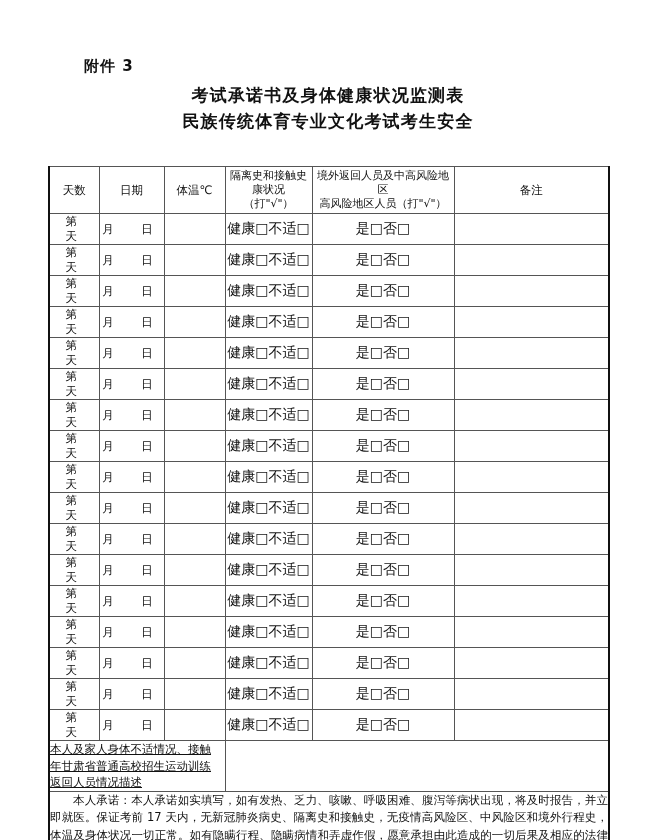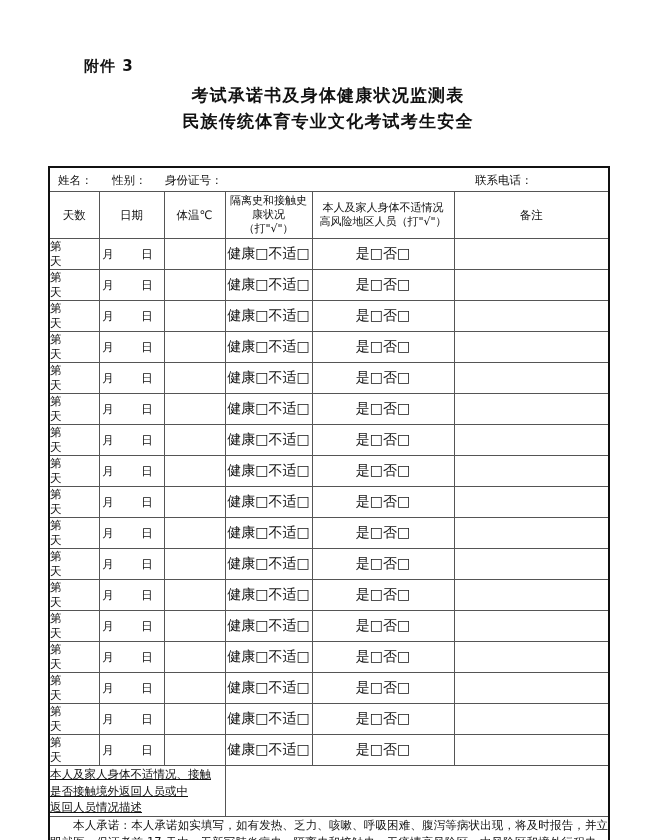--- a/index.html
+++ b/index.html
@@ -49,21 +49,21 @@
 
   
   .colhead td{
     height:34px;text-align:center;font-size:11.5px;line-height:15px;
     padding:2px 3px;
   }
   .colhead .two-line{font-size:11px;line-height:14px;}
 
   
   .datarow td{height:25.2px;}
-  .c-days{font-size:11.5px;letter-spacing:6px;padding-left:4px;}
+  .c-days{text-align:center;font-size:11.5px;letter-spacing:6px;padding-left:4px;}
   .c-date{text-align:center;font-size:11.5px;letter-spacing:8px;padding-left:6px;}
   .c-temp{}
   .c-health,.c-contact{text-align:center;}
   .opt-wrap{display:flex;justify-content:center;align-items:center;
     padding:0 10px;font-size:14px;}
   .opt{white-space:nowrap;}
 
   
   .desc-label{
     padding:5px 6px;font-size:11.5px;line-height:16.5px;
@@ -94,39 +94,31 @@
     <colgroup>
       <col style="width:50px">
       <col style="width:65px">
       <col style="width:61px">
       <col style="width:87px">
       <col style="width:142px">
       <col style="width:155px">
     </colgroup>
     <tbody>
 
-      <tr class="outer-top">
-        <td class="ident outer-left outer-right" colspan="6">
-          <span class="id-name">姓名：</span>
-          <span class="id-gender">性别：</span>
-          <span class="id-idno">身份证号：</span>
-          <span class="id-phone">联系电话：</span>
-        </td>
-      </tr>
 
       <tr class="colhead">
         <td class="outer-left">天数</td>
         <td>日期</td>
         <td>体温℃</td>
         <td class="two-line">
           <div>隔离史和接触史</div>
           <div>康状况（打"√"）</div>
         </td>
         <td class="two-line">
-          <div>本人及家人身体不适情况</div>
+          <div>境外返回人员及中高风险地区</div>
           <div>高风险地区人员（打"√"）</div>
         </td>
         <td class="outer-right">备注</td>
       </tr>
 
       <tr class="datarow">
           <td class="c-days outer-left">第　天</td>
           <td class="c-date">月　日</td>
           <td class="c-temp"></td>
           <td class="c-health">
@@ -427,21 +419,21 @@
             <div class="opt-wrap">
               <span class="opt">是□</span>
               <span class="opt">否□</span>
             </div>
           </td>
           <td class="outer-right"></td>
         </tr>
         <tr>
         <td class="desc-label outer-left" colspan="3">
           <div>本人及家人身体不适情况、接触</div>
-          <div>是否接触境外返回人员或中</div>
+          <div>年甘肃省普通高校招生运动训练</div>
           <div>返回人员情况描述</div>
         </td>
         <td class="desc-blank outer-right" colspan="3"></td>
       </tr>
 
       <tr>
         <td class="commit outer-left outer-right" colspan="6">
           <p>本人承诺：本人承诺如实填写，如有发热、乏力、咳嗽、呼吸困难、腹泻等病状出现，将及时报告，并立即就医。保证考前 17 天内，无新冠肺炎病史、隔离史和接触史，无疫情高风险区、中风险区和境外行程史，体温及身体状况一切正常。如有隐瞒行程、隐瞒病情和弄虚作假，愿意承担由此造成的一切后果及相应的法律责任。</p>
         </td>
       </tr>

